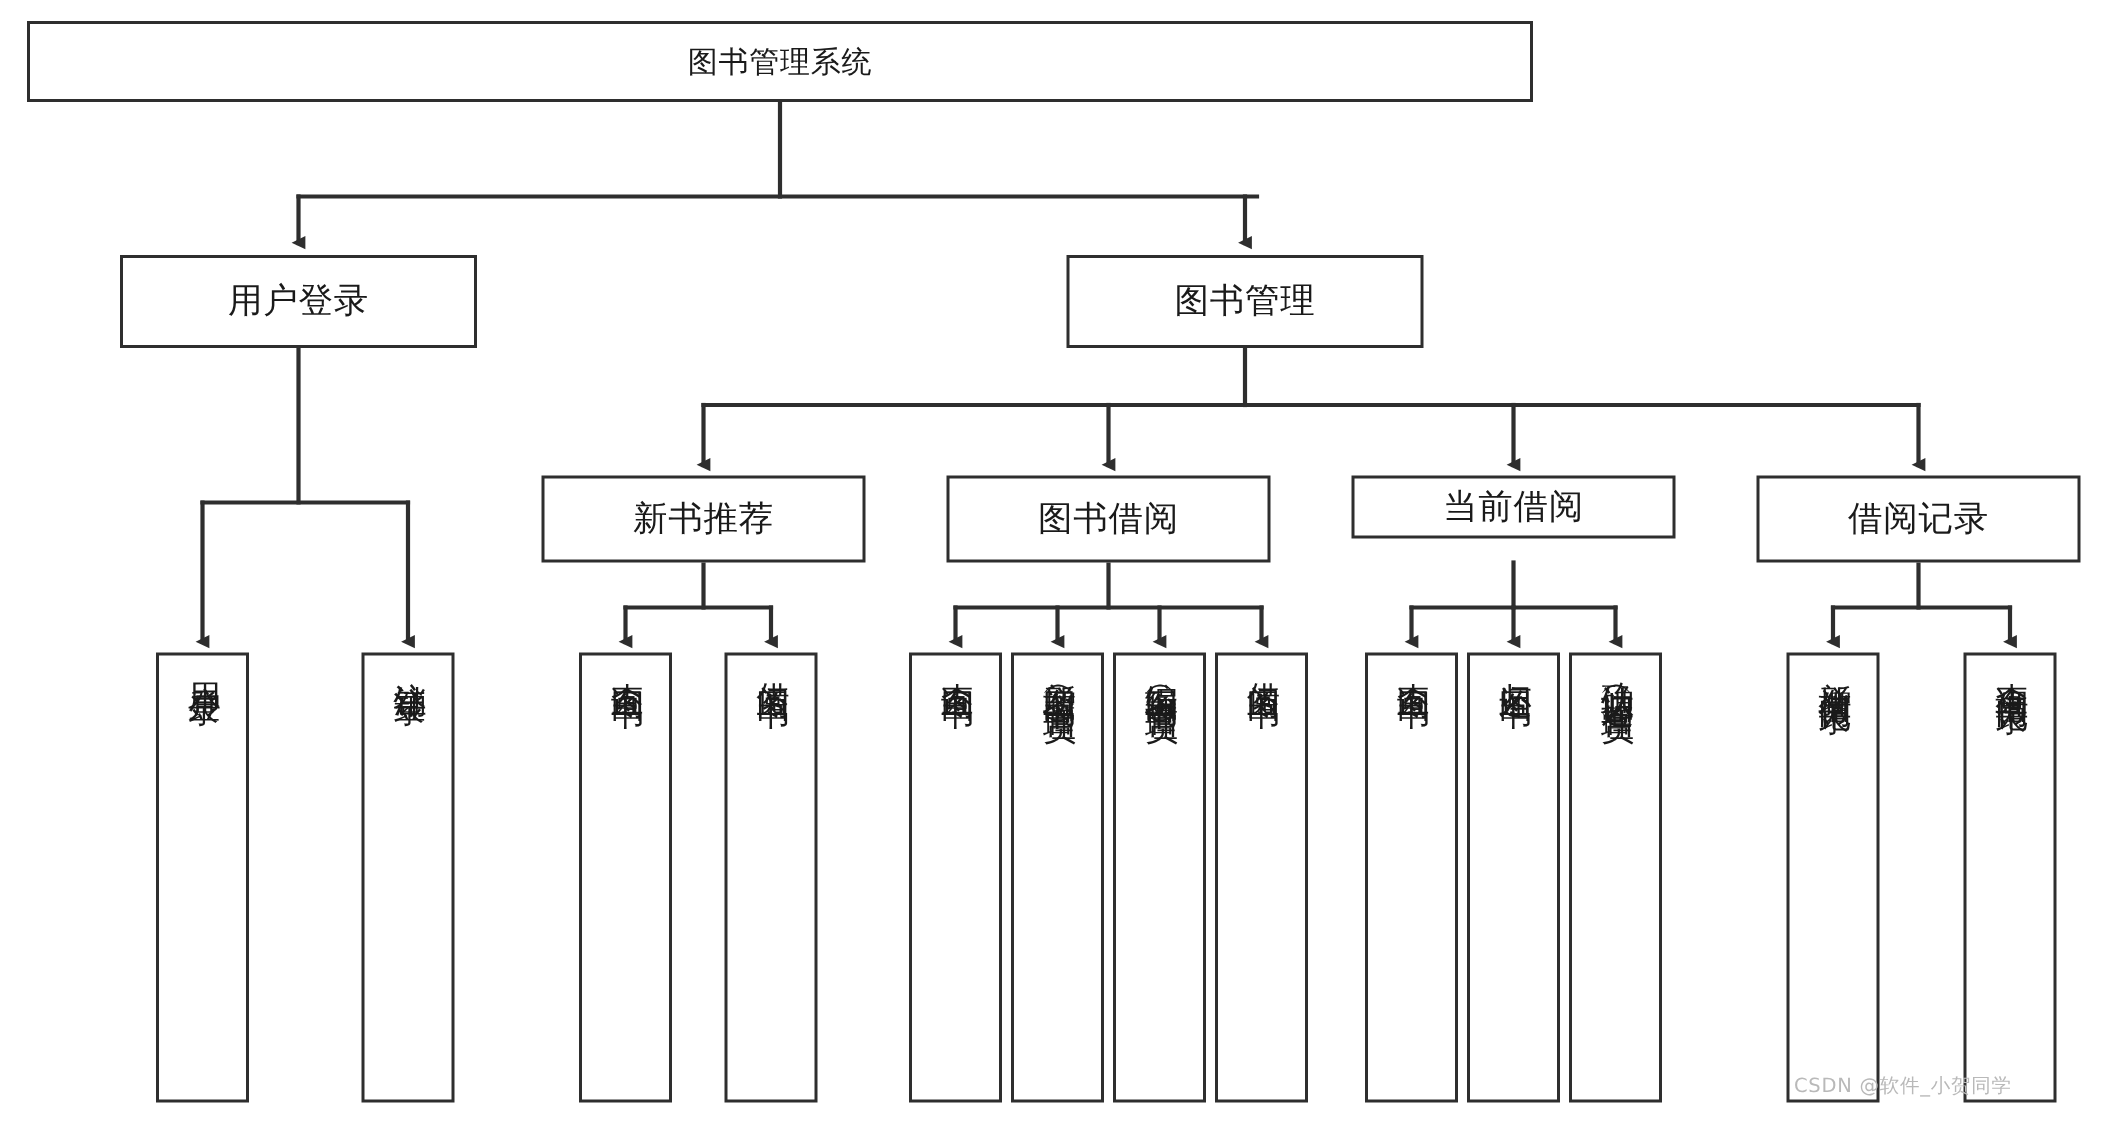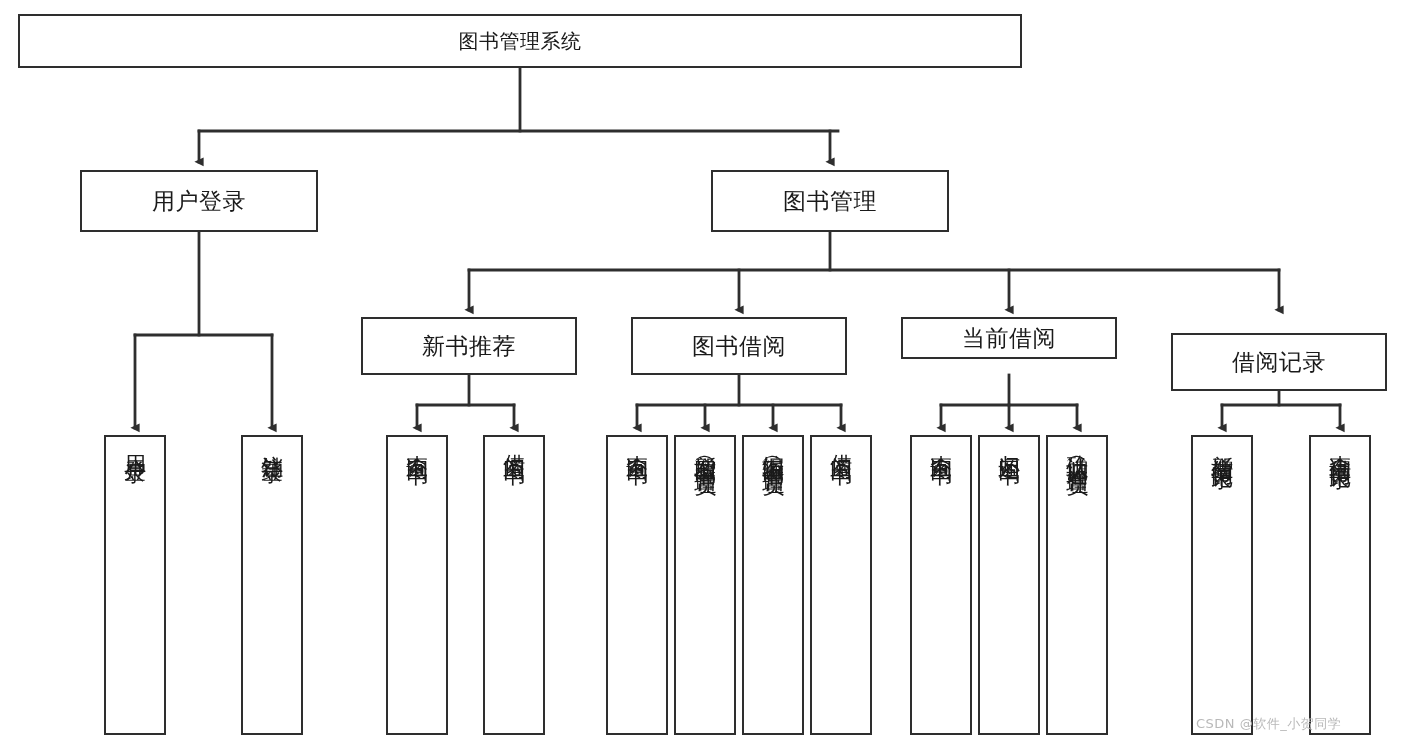--- a/index.html
+++ b/index.html
@@ -142,21 +142,21 @@
 
   <div class="node horiz" style="left:631px; top:317px; width:216px; height:58px;">
     <span class="label">图书借阅</span>
   </div>
   <div class="node horiz" style="left:361px; top:317px; width:216px; height:58px;">
     <span class="label">新书推荐</span>
   </div>
   <div class="node horiz" style="left:901px; top:317px; width:216px; height:42px;">
     <span class="label">当前借阅</span>
   </div>
-  <div class="node horiz" style="left:1171px; top:333px; width:216px; height:58px;">
+  <div class="node horiz" style="left:1171px; top:317px; width:216px; height:58px;">
     <span class="label">借阅记录</span>
   </div>
 
   <div class="node vert" style="left:104px; top:435px; width:62px; height:300px;">
     <span class="label">用户登录</span>
   </div>
   <div class="node vert" style="left:241px; top:435px; width:62px; height:300px;">
     <span class="label">注销登录</span>
   </div>
 

